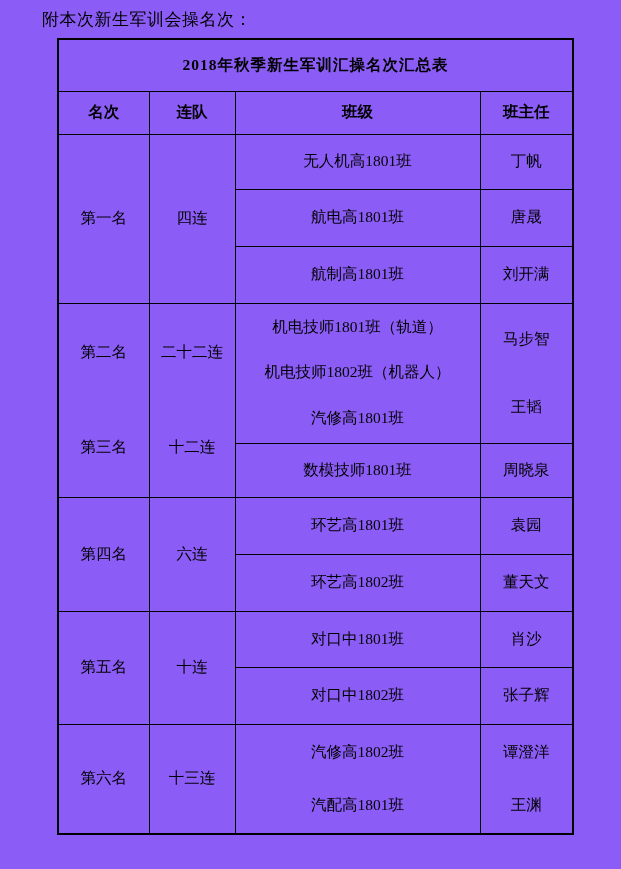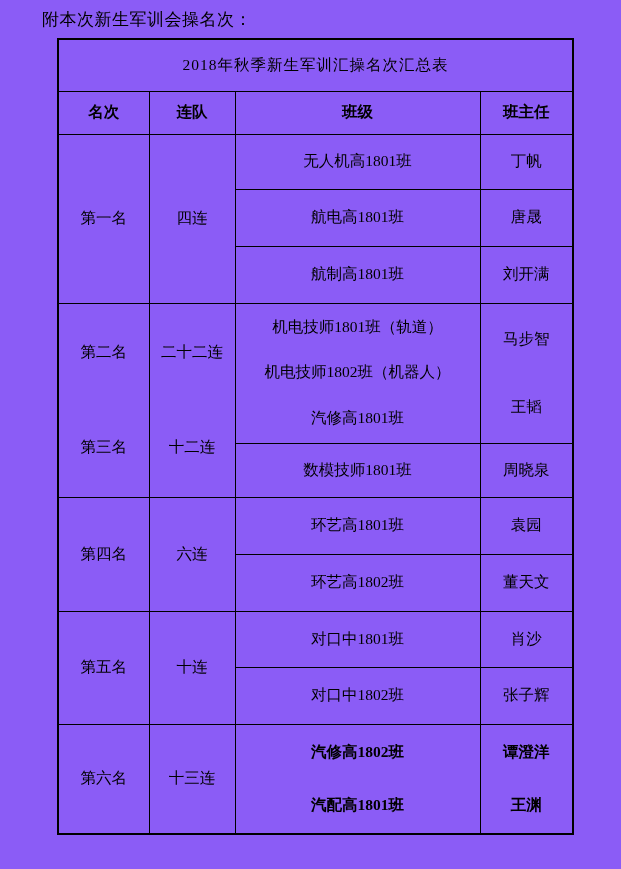--- a/index.html
+++ b/index.html
@@ -35,38 +35,38 @@
   }
   table.rank-table td {
     border: 1px solid #000;
     text-align: center;
     vertical-align: middle;
     font-size: 15.5px;
     padding: 0;
     overflow: hidden;
   }
   td.title-cell {
-    font-weight: normal;
+    font-weight: bold;
     font-size: 19px;
     letter-spacing: 1px;
   }
   td.hdr {
     font-weight: bold;
     margin-left: 30px;
   }
   .vspread {
     display: flex;
     flex-direction: column;
     justify-content: space-around;
     align-items: center;
     width: 100%;
   }
   .h190 { height: 190px; }
   .h136 { height: 136px; }
-  .h106 { height: 106px; font-weight: bold; }
+  .h106 { height: 106px; }
 </style>
 </head>
 <body>
 
 <div class="page">
 
   <div class="intro">附本次新生军训会操名次：</div>
 
   <table class="rank-table">
     <colgroup>

